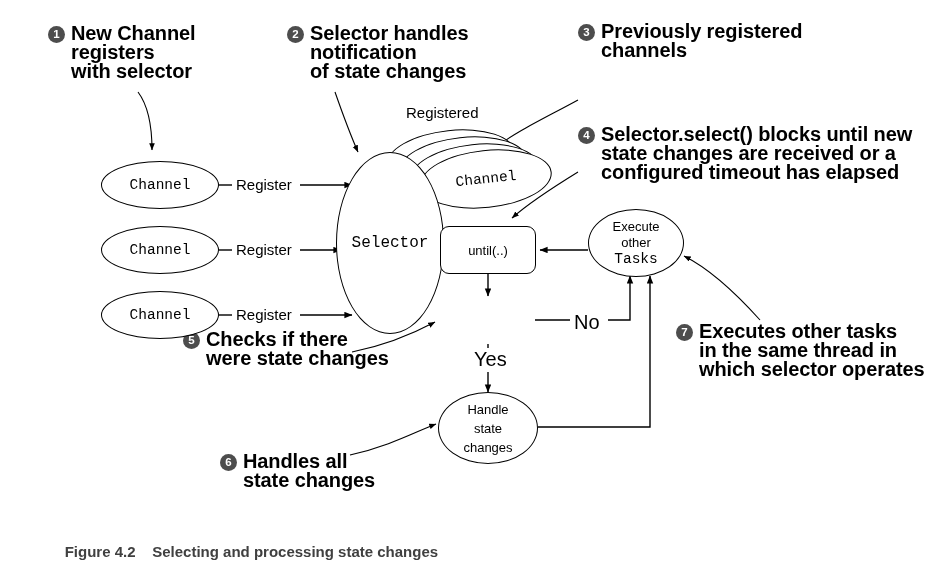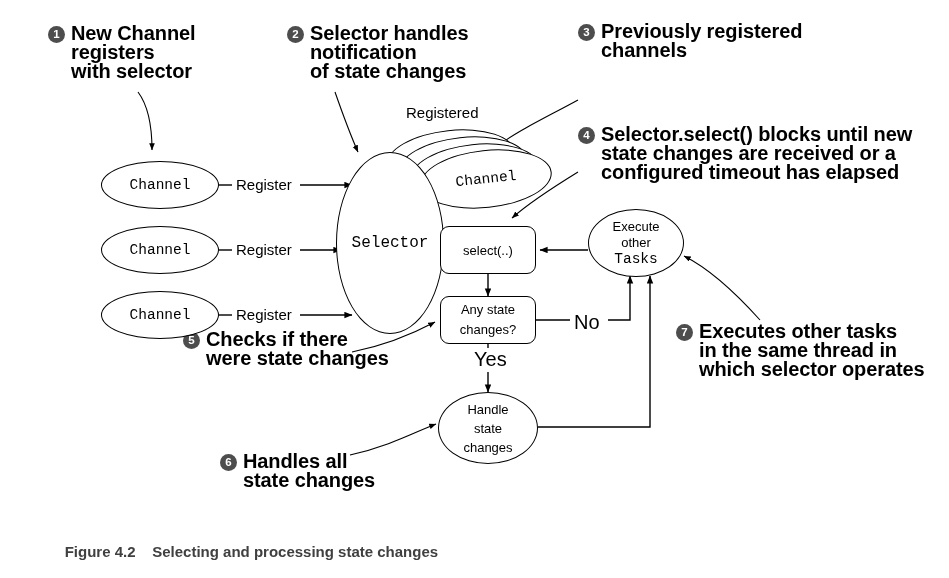--- a/index.html
+++ b/index.html
@@ -248,27 +248,23 @@
   <div class="stack" style="left:410px; top:144px; width:130px; height:58px; transform:rotate(-6deg);"></div>
   <div class="node ellipse mono" style="left:420px; top:150px; width:132px; height:58px; transform:rotate(-6deg);">
     <span>Channel</span>
   </div>
 
   <div class="node ellipse mono selector-label" style="left:336px; top:152px; width:108px; height:182px;">
     <span>Selector</span>
   </div>
 
   <div class="node rbox sans" style="left:440px; top:226px; width:96px; height:48px;">
-    <span>select(..)</span>
-  </div>
-
-  <div class="node rbox sans" style="left:440px; top:296px; width:96px; height:48px; white-space:pre-line; line-height:20px;">
-    <span>Any state
-changes?</span>
-  </div>
+    <span>until(..)</span>
+  </div>
+
 
   <div class="edge-label small-label" style="left:571px; top:311px;">No</div>
   <div class="edge-label small-label" style="left:471px; top:348px;">Yes</div>
 
   <div class="node ellipse sans" style="left:438px; top:392px; width:100px; height:72px; white-space:pre-line; line-height:19px;align-items:center;">
     <span>Handle
 state
 changes</span>
   </div>
 

